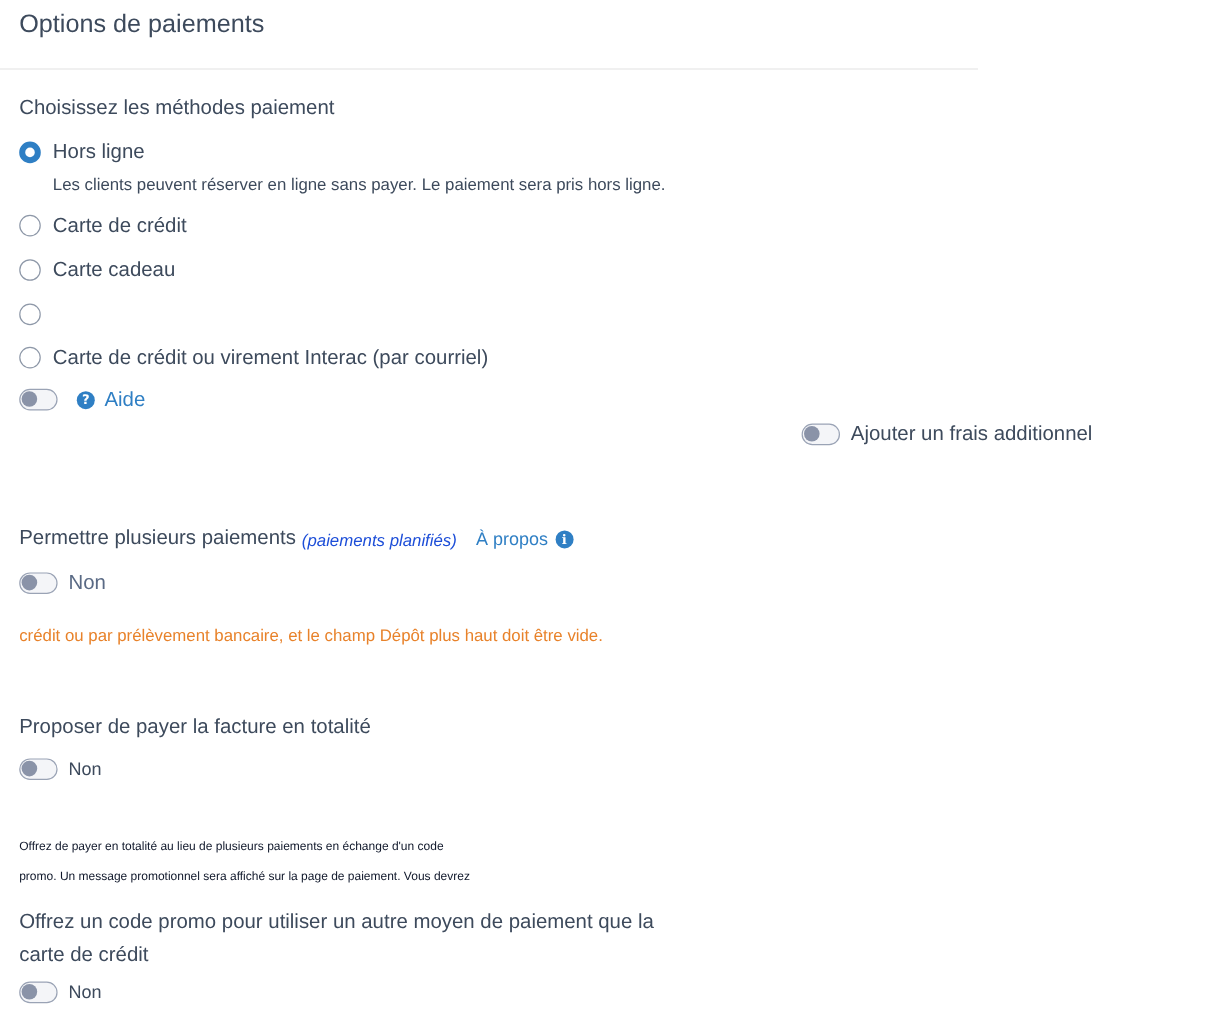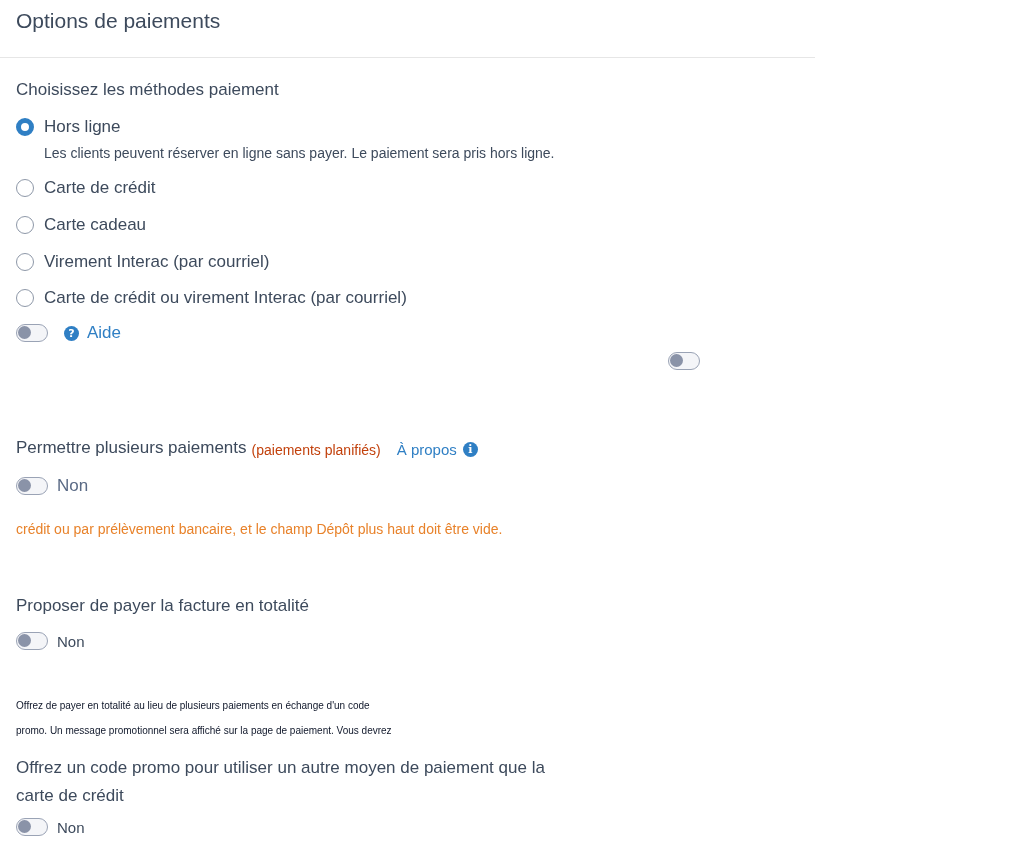--- a/index.html
+++ b/index.html
@@ -22,21 +22,21 @@
   .toggle { width: 32px; height: 18px; border: 1.5px solid #9aa3b5; border-radius: 10px; background: #f4f5f8; position: relative; flex: 0 0 auto; }
   .toggle .knob { position: absolute; left: 1px; top: 1px; width: 13px; height: 13px; border-radius: 50%; background: #8a93a8; }
   .toggle-row { position: absolute; display: flex; align-items: center; }
   .toggle-label { font-size: 17px; color: #5a6a85; margin-left: 9px; }
   .toggle-label.small { font-size: 15px; color: #3d4a5c; }
   .toggle-label.dark { color: #3d4a5c; }
 
   .link { color: #2f7fc4; display: inline-flex; align-items: center; }
   .icon-circle { width: 15px; height: 15px; border-radius: 50%; background: #2f7fc4; color: #fff; font-size: 11px; font-weight: bold; display: inline-flex; align-items: center; justify-content: center; font-family: "DejaVu Sans", sans-serif; }
 
-  .muted { color: #c2410c; }
+  .muted { color: #1d4ed8; font-style: italic; }
   .warning { font-size: 14px; line-height: 25px; }
   .help-text { font-size: 10px; line-height: 25px; color: #0f172a; margin-top: 32px; }
 </style>
 </head>
 <body>
 
 <div class="header">
   <h1 class="page-title">Options de paiements</h1>
 </div>
 
@@ -53,21 +53,20 @@
   <span class="radio-label">Carte de crédit</span>
 </div>
 
 <div class="radio-row" style="top:213px;">
   <span class="radio"></span>
   <span class="radio-label">Carte cadeau</span>
 </div>
 
 <div class="radio-row" style="top:250px;">
   <span class="radio"></span>
-  <span class="radio-label">Virement Interac (par courriel)</span>
 </div>
 
 <div class="radio-row" style="top:286px;">
   <span class="radio"></span>
   <span class="radio-label">Carte de crédit ou virement Interac (par courriel)</span>
 </div>
 
 <div class="toggle-row" style="left:16px; top:323px;">
   <span class="toggle">
       <span class="knob"></span>
@@ -75,20 +74,21 @@
   <a class="link" style="margin-left:16px; font-size:17px;">
     <span class="icon-circle" style="margin-right:8px;">?</span>
     <span>Aide</span>
   </a>
 </div>
 
 <div class="toggle-row" style="left:668px; top:352px;">
   <span class="toggle">
       <span class="knob"></span>
     </span>
+  <span class="toggle-label dark">Ajouter un frais additionnel</span>
 </div>
 
 <div class="abs" style="left:16px; top:438px; display:flex; align-items:flex-end; white-space:nowrap;">
   <span class="section-title">Permettre plusieurs paiements</span>
   <span class="muted" style="font-size:14px; margin-left:5px;">(paiements planifiés)</span>
   <a class="link" style="margin-left:16px; font-size:15px;">
     <span>À propos</span>
     <span class="icon-circle" style="margin-left:6px; font-family:'DejaVu Serif', serif;">i</span>
   </a>
 </div>

